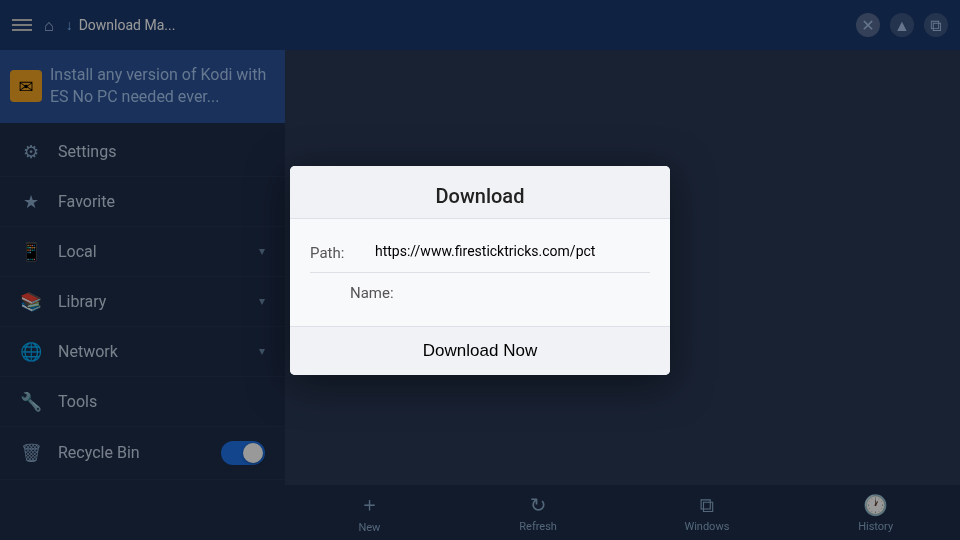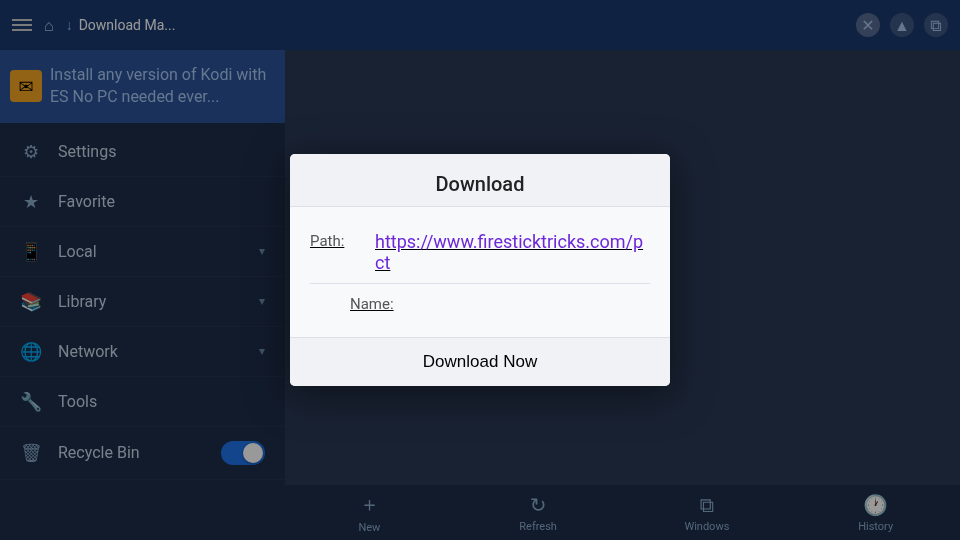--- a/index.html
+++ b/index.html
@@ -230,39 +230,38 @@
       border-bottom: 1px solid #dde0e8;
     }
     .modal-title {
       font-size: 20px;
       font-weight: 500;
       color: #222;
     }
     .modal-body {
       padding: 14px 20px;
       background: #f8f9fb;
-      text-decoration: underline;
     }
     .modal-field {
       display: flex;
       align-items: flex-start;
       padding: 10px 0;
       border-bottom: 1px solid #dde0e8;
       gap: 10px;
     }
     .modal-field:last-of-type { border-bottom: none; margin-left: 40px; }
     .field-label {
       color: #555;
       font-size: 15px;
       min-width: 55px;
       padding-top: 1px;
     }
     .field-value {
-      color: #6d28d9;
-      font-size: 18px;
+      color: #000000;
+      font-size: 14px;
       word-break: break-all;
       flex: 1;
     }
     .field-input {
       background: none;
       border: none;
       outline: none;
       font-size: 14px;
       color: #333;
       flex: 1;

